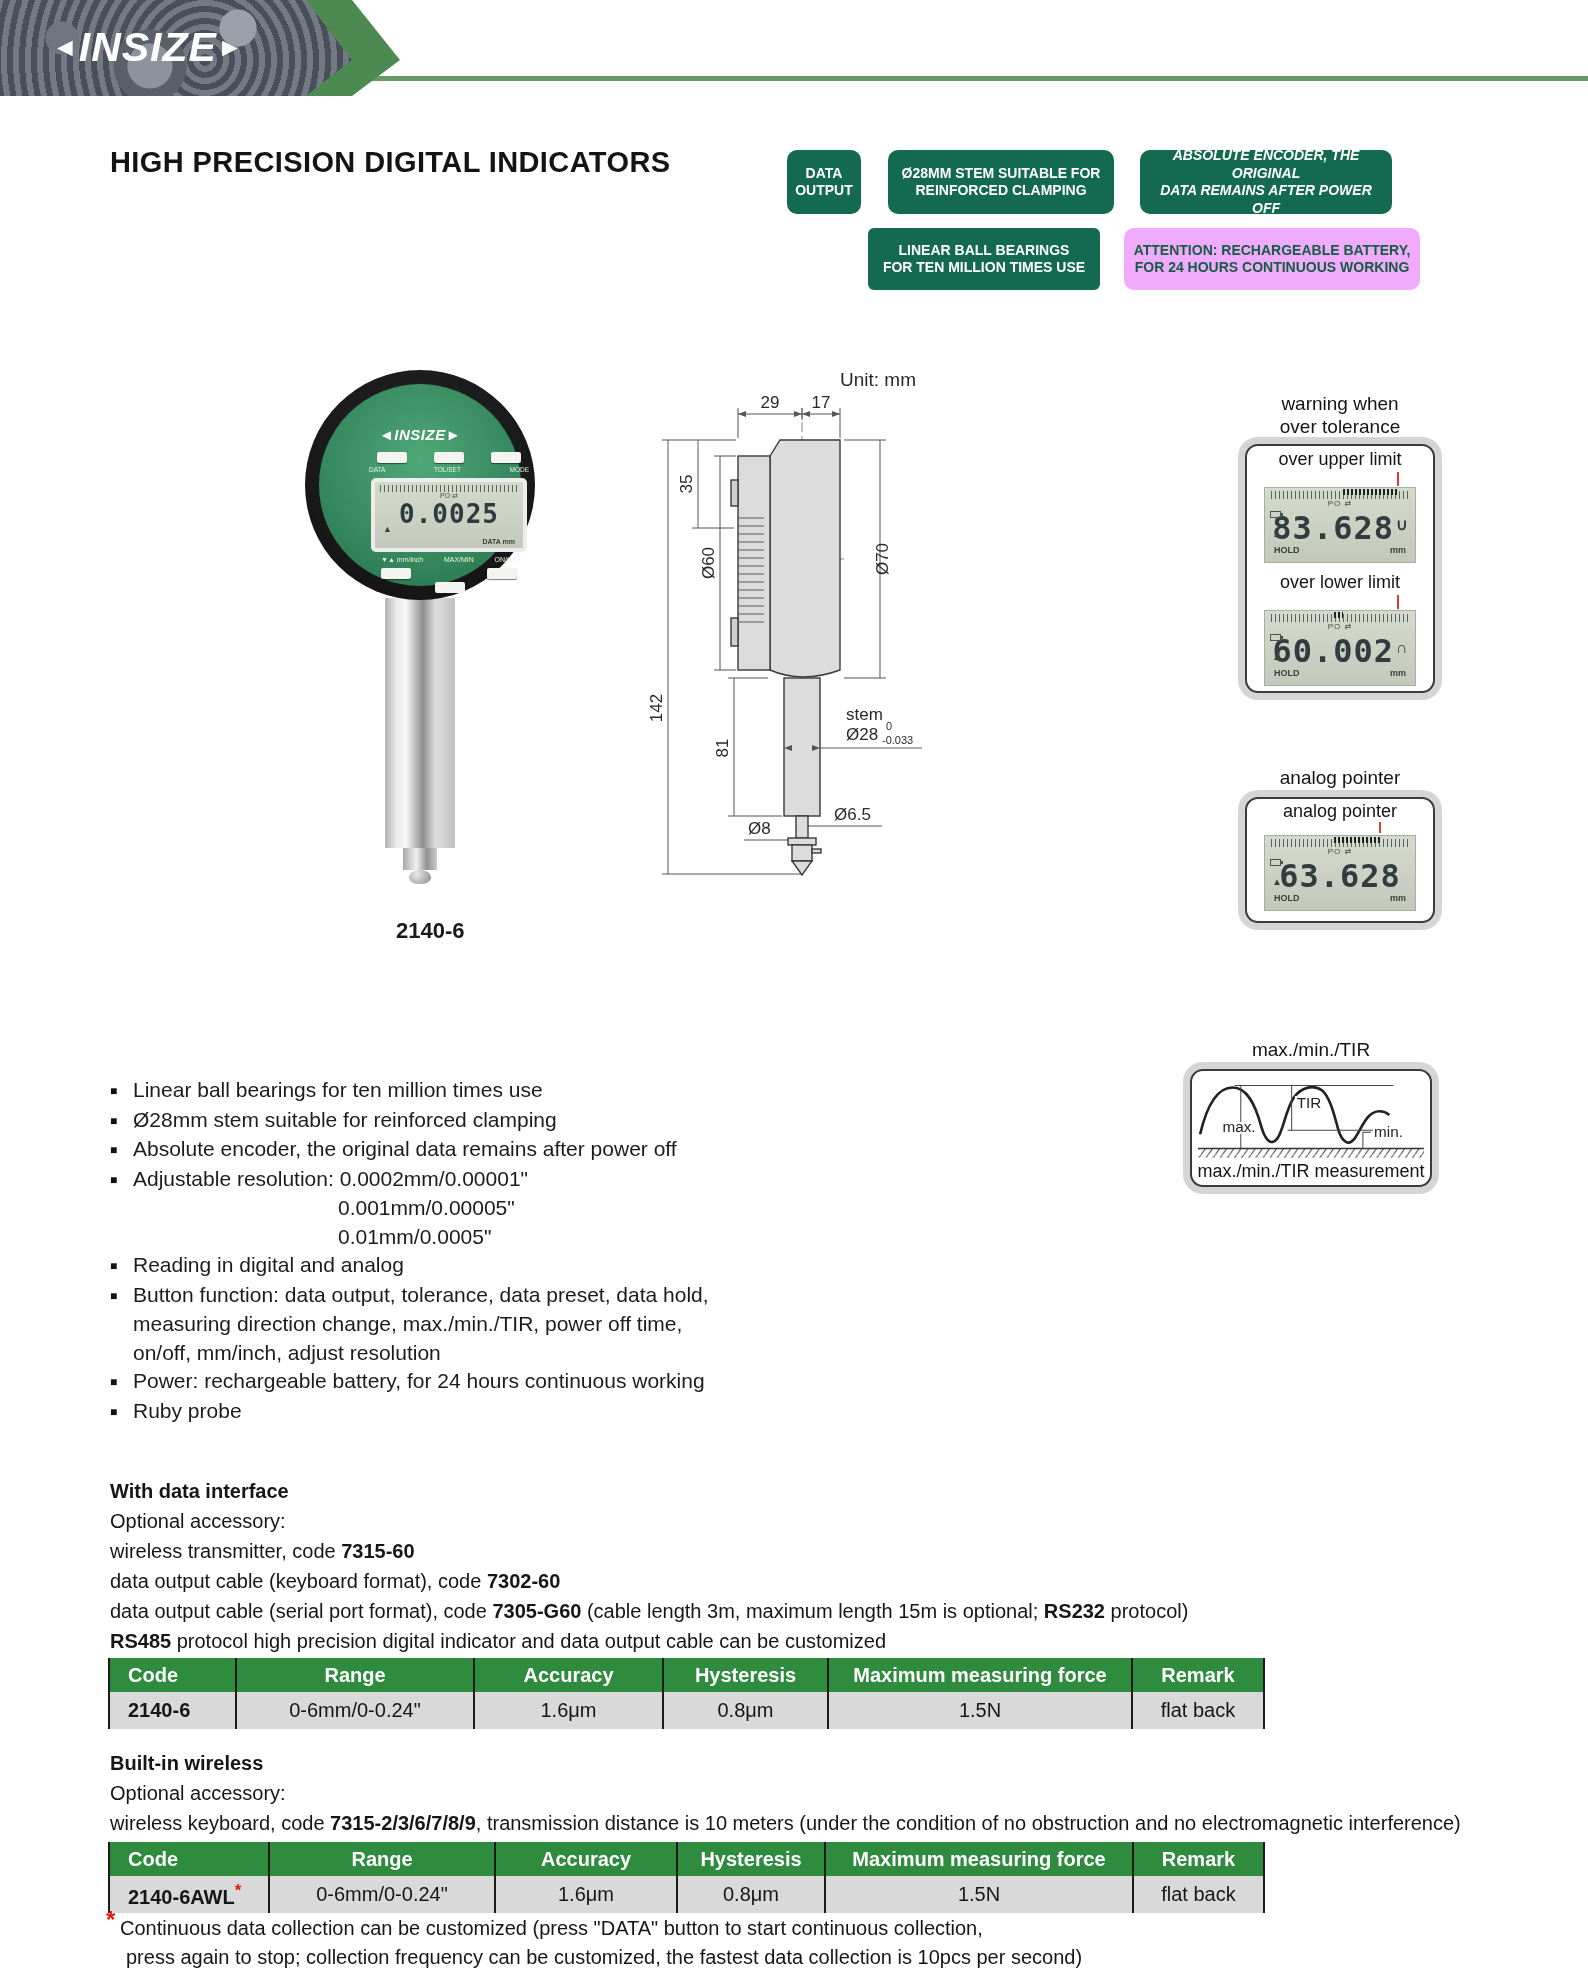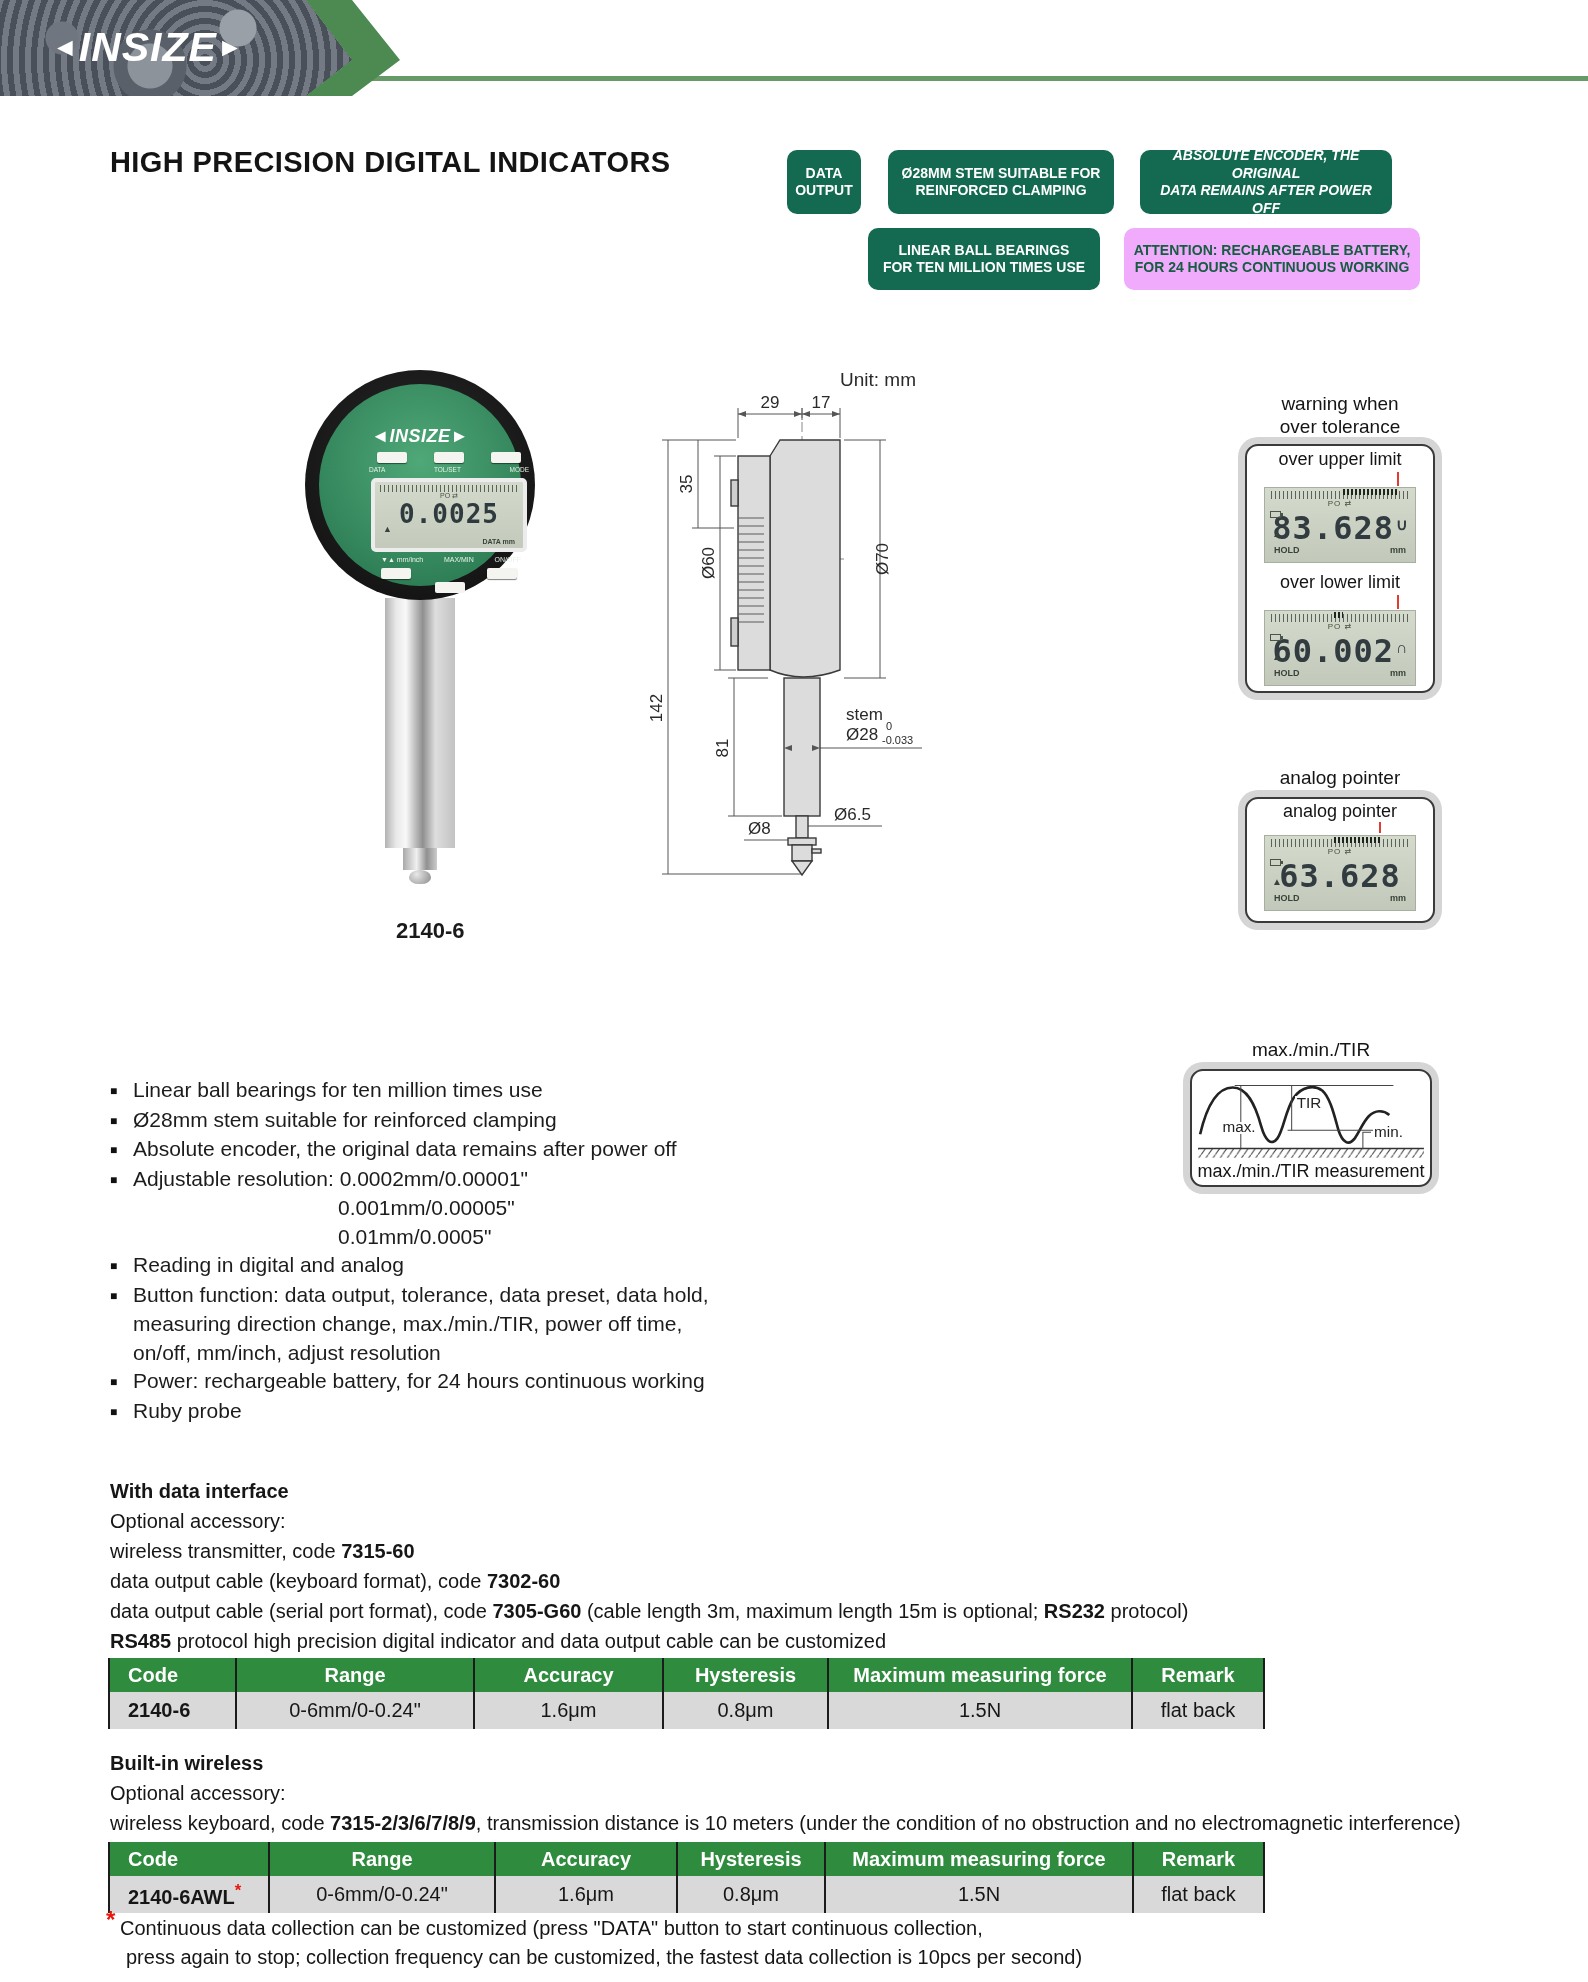--- a/index.html
+++ b/index.html
@@ -38,21 +38,21 @@
     background:linear-gradient(90deg,#b3b3b3 0,#e9e9e9 16%,#f8f8f8 30%,#8f8f8f 54%,#dedede 72%,#c2c2c2 100%); }
   .g-tip { position:absolute; left:113px; top:478px; width:34px; height:22px;
     background:linear-gradient(90deg,#a9a9a9,#f0f0f0 40%,#909090 70%,#cccccc); }
   .g-ball { position:absolute; left:119px; top:500px; width:22px; height:14px; border-radius:50% 50% 45% 45%;
     background:radial-gradient(circle at 35% 30%, #e8e8e8, #8a8a8a); }
   .g-ring { position:absolute; left:15px; top:0; width:230px; height:230px; border-radius:50%;
     background:radial-gradient(circle at 50% 42%, #2c2c2c, #0d0d0d); }
   .g-face { position:absolute; left:29px; top:14px; width:202px; height:202px; border-radius:50%;
     background:radial-gradient(circle at 50% 38%, #4fa878, #2e7e55 78%, #256847); }
   .g-logo { position:absolute; left:0; top:42px; width:100%; text-align:center; color:#fff;
-    font-size:18px; font-weight:bold; font-style:italic; letter-spacing:.5px; }
+    font-size:15px; font-weight:bold; font-style:italic; letter-spacing:.5px; }
   .g-btnrow { position:absolute; left:58px; top:68px; width:144px; display:flex; justify-content:space-between; }
   .g-btn { width:30px; height:11px; background:#f4f4f0; border-radius:2px; box-shadow:0 1px 1px rgba(0,0,0,.5); }
   .g-btnlab { position:absolute; left:50px; top:82px; width:160px; display:flex; justify-content:space-between;
     font-size:6.5px; color:#e8f2e8; }
   .g-lcd { position:absolute; left:52px; top:94px; width:156px; height:74px; border:4px solid #ececec;
     border-radius:5px; background:linear-gradient(180deg,#d3d9cb,#c3cabb); overflow:hidden; }
   .g-lcd .tk { margin:3px 5px 0; height:7px; }
   .g-lcd .po { text-align:center; font-size:7px; color:#49524a; height:9px; }
   .g-lcd .dg { text-align:center; font-family:"DejaVu Sans Mono",monospace; font-weight:bold;
     font-size:26px; line-height:26px; color:#2f3a3e; letter-spacing:1px; }
@@ -127,21 +127,21 @@
   <span>OUTPUT</span>
 </div>
 <div class="badge" style="left:888px;top:150px;width:226px;height:64px;">
   <span>Ø28MM STEM SUITABLE FOR</span>
   <span>REINFORCED CLAMPING</span>
 </div>
 <div class="badge" style="left:1140px;top:150px;width:252px;height:64px;font-style:italic;">
   <span>ABSOLUTE ENCODER, THE ORIGINAL</span>
   <span>DATA REMAINS AFTER POWER OFF</span>
 </div>
-<div class="badge" style="left:868px;top:228px;width:232px;height:62px;">
+<div class="badge" style="left:868px;top:228px;width:232px;height:62px;border-radius:6px;">
   <span>LINEAR BALL BEARINGS</span>
   <span>FOR TEN MILLION TIMES USE</span>
 </div>
 <div class="badge yellow" style="left:1124px;top:228px;width:296px;height:62px;">
   <span>ATTENTION: RECHARGEABLE BATTERY,</span>
   <span>FOR 24 HOURS CONTINUOUS WORKING</span>
 </div>
 
 <div class="abs gauge">
   <div class="g-stem"></div>

